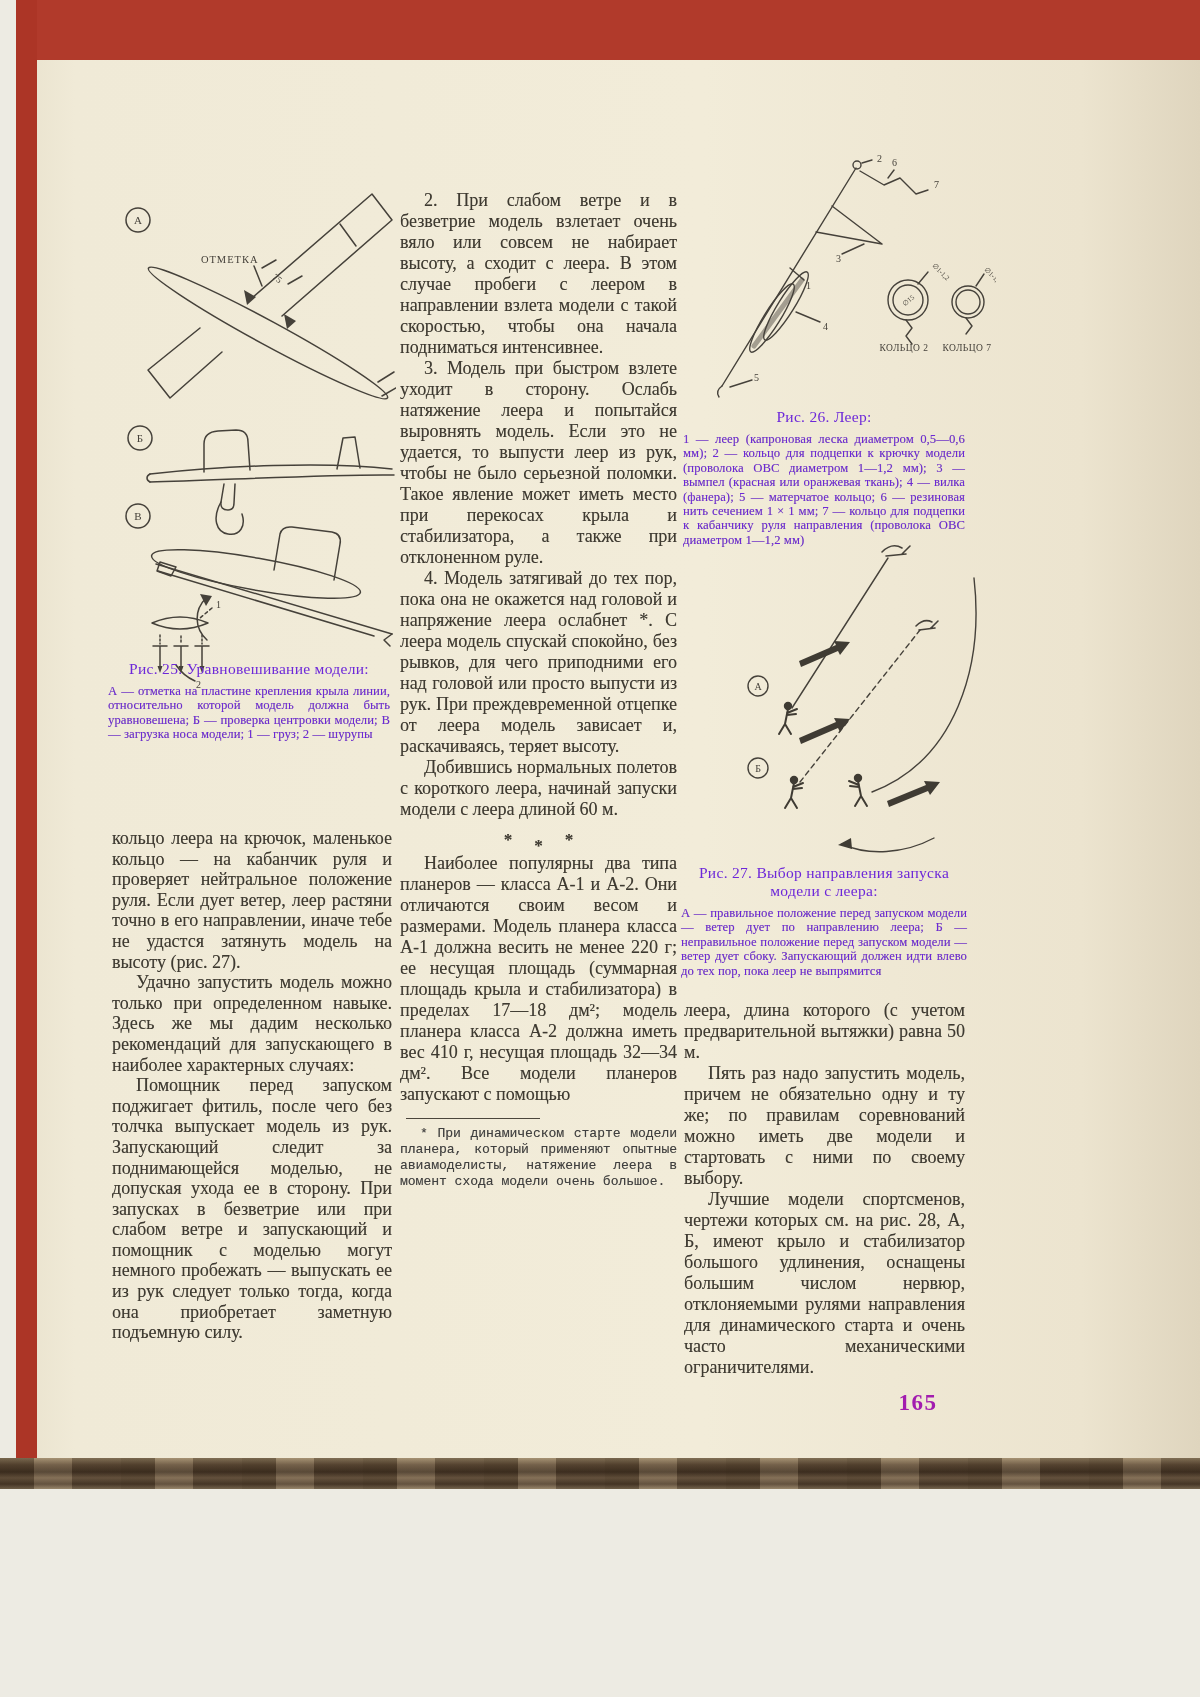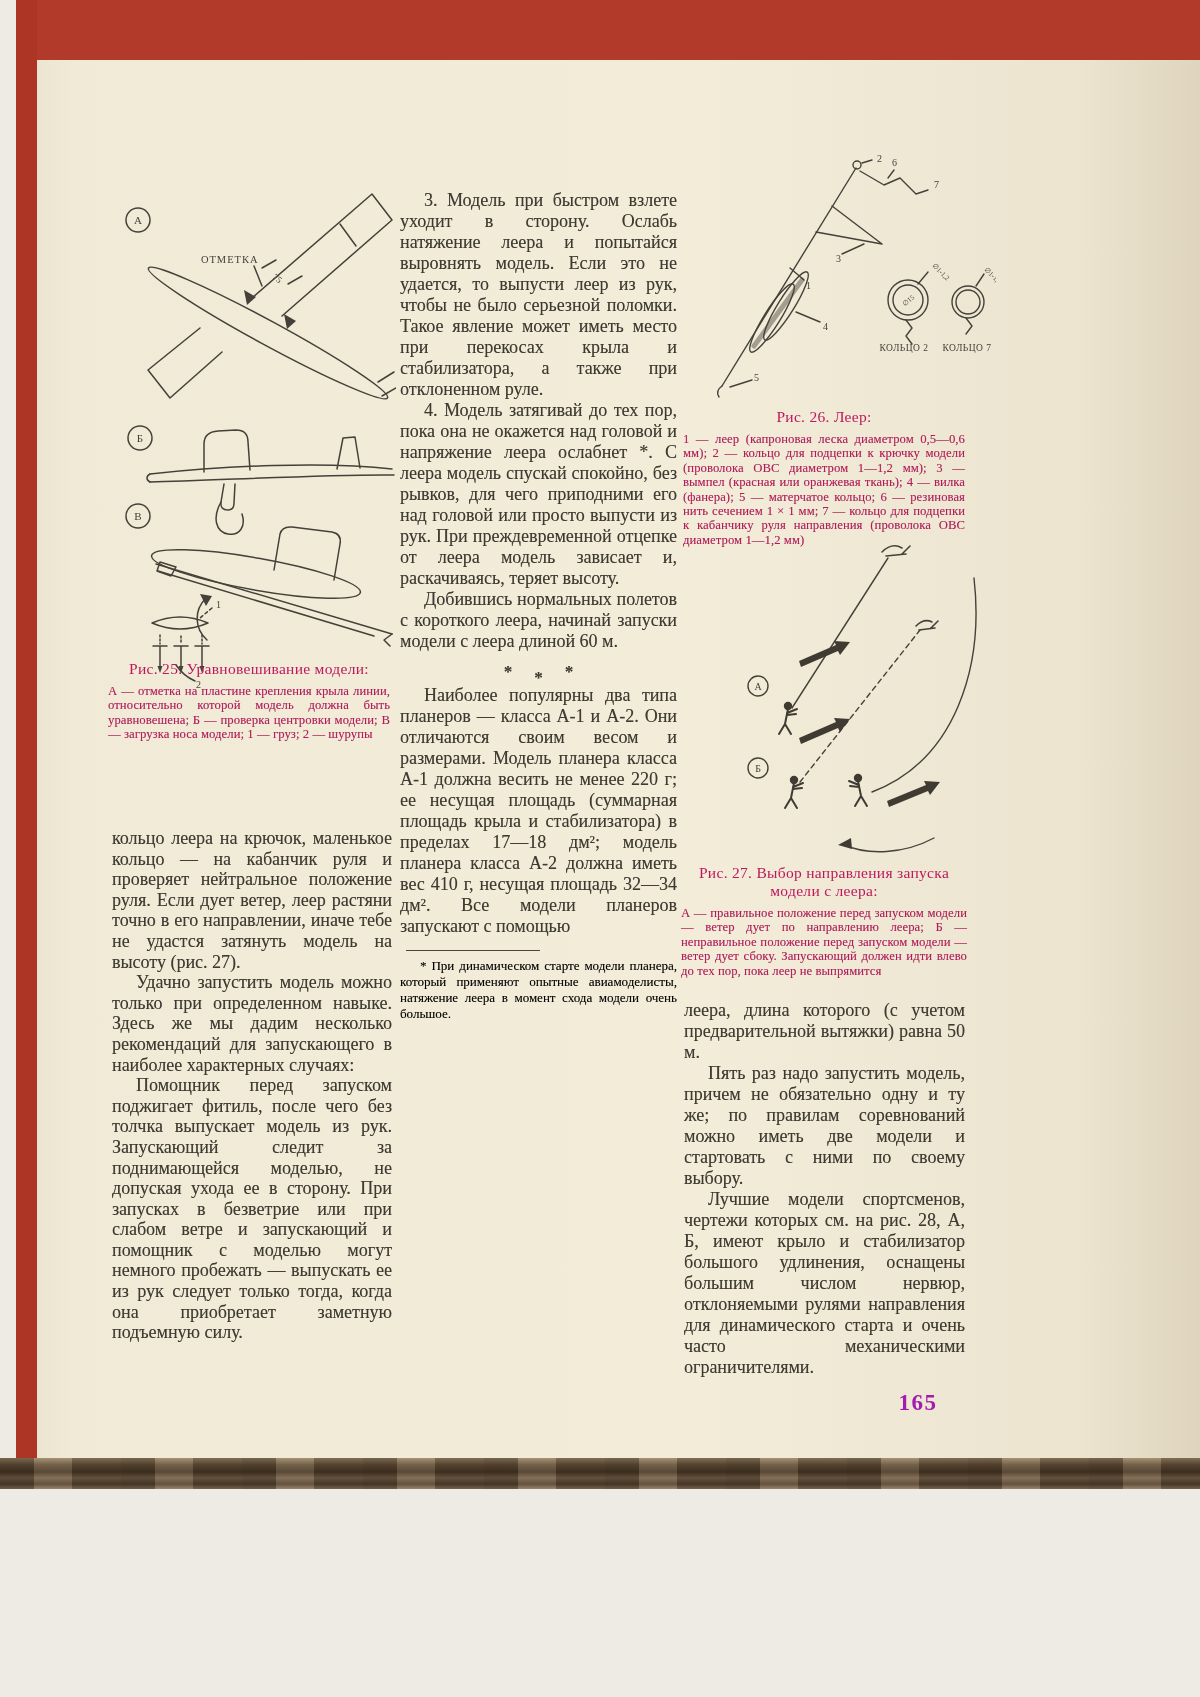--- a/index.html
+++ b/index.html
@@ -29,24 +29,24 @@
   .col p { text-indent:24px; }
   .col p.noind { text-indent:0; }
   #col-left   { left:112px; top:828px; width:280px; line-height:20.6px; }
   #col-middle { left:400px; top:190px; width:277px; line-height:21px; }
   #col-right  { left:684px; top:1000px; width:281px; line-height:21px; }
   .sep { text-align:center; margin:9px 0 3px; font-size:17px; font-weight:bold; text-indent:0; }
   .sep span { display:inline-block; margin:0 11px; }
   .sep span:nth-child(2){ transform:translateY(6px); }
   .footnote-block { margin-top:13px; }
   .fn-rule { width:134px; height:0; border-top:1.6px solid #4b463c; margin:0 0 7px 6px; }
-  .footnote { font-size:13px; line-height:16px; text-align:justify; text-indent:20px; color:#000000; }
+  .footnote { font-size:13px; line-height:16px; text-align:justify; text-indent:20px; color:#404040;font-family:Liberation Mono, monospace; }
   .fig { position:absolute; }
   svg text { font-family:"Liberation Serif","DejaVu Serif",serif; fill:#45413a; }
-  .cap { position:absolute; color:#be185d;font-family:Liberation Serif, serif; }
+  .cap { position:absolute; color:#6d28d9;font-family:Liberation Serif, serif; }
   .cap-title { text-align:center; font-size:15.5px; letter-spacing:.3px; margin-bottom:6px; }
   .cap-body  { font-size:12.6px; line-height:14.4px; text-align:justify; letter-spacing:.1px;
                text-shadow:0.2px 0.2px 0.3px rgba(70,66,58,.35); }
   #cap25 { left:108px; top:660px; width:282px; }
   #cap26 { left:683px; top:408px; width:282px; }
   #cap27 { left:681px; top:864px; width:286px; }
   #cap27 .cap-title { line-height:18px; }
   .page-number {
     position:absolute; left:872px; top:1390px; width:92px; text-align:center;
     font-size:23px; font-weight:bold; letter-spacing:1.5px; color:#a21caf;
@@ -120,20 +120,21 @@
   <div class="cap-body">А — отметка на пластине крепления крыла линии, относительно которой модель должна быть уравновешена; Б — проверка центровки модели; В — загрузка носа модели; 1 — груз; 2 — шурупы</div>
 </div>
 
 <div class="col" id="col-left">
   <p class="noind">кольцо леера на крючок, маленькое кольцо — на кабанчик руля и проверяет нейтральное положение руля. Если дует ветер, леер растяни точно в его направлении, иначе тебе не удастся затянуть модель на высоту (рис. 27).</p>
   <p>Удачно запустить модель можно только при определенном навыке. Здесь же мы дадим несколько рекомендаций для запускающего в наиболее характерных случаях:</p>
   <p>Помощник перед запуском поджигает фитиль, после чего без толчка выпускает модель из рук. Запускающий следит за поднимающейся моделью, не допуская ухода ее в сторону. При запусках в безветрие или при слабом ветре и запускающий и помощник с моделью могут немного пробежать — выпускать ее из рук следует только тогда, когда она приобретает заметную подъемную силу.</p>
 </div>
 
 <div class="col" id="col-middle">
+  <p>2. При слабом ветре и в безветрие модель взлетает очень вяло или совсем не набирает высоту, а сходит с леера. В этом случае пробеги с леером в направлении взлета модели с такой скоростью, чтобы она начала подниматься интенсивнее.</p>
   <p>3. Модель при быстром взлете уходит в сторону. Ослабь натяжение леера и попытайся выровнять модель. Если это не удается, то выпусти леер из рук, чтобы не было серьезной поломки. Такое явление может иметь место при перекосах крыла и стабилизатора, а также при отклоненном руле.</p>
   <p>4. Модель затягивай до тех пор, пока она не окажется над головой и напряжение леера ослабнет *. С леера модель спускай спокойно, без рывков, для чего приподними его над головой или просто выпусти из рук. При преждевременной отцепке от леера модель зависает и, раскачиваясь, теряет высоту.</p>
   <p>Добившись нормальных полетов с короткого леера, начинай запуски модели с леера длиной 60 м.</p>
   <div class="sep">
     <span>*</span><span>*</span><span>*</span>
   </div>
   <p>Наиболее популярны два типа планеров — класса А-1 и А-2. Они отличаются своим весом и размерами. Модель планера класса А-1 должна весить не менее 220 г; ее несущая площадь (суммарная площадь крыла и стабилизатора) в пределах 17—18 дм²; модель планера класса А-2 должна иметь вес 410 г, несущая площадь 32—34 дм². Все модели планеров запускают с помощью</p>
   <div class="footnote-block">
     <div class="fn-rule"></div>
     <div class="footnote">* При динамическом старте модели планера, который применяют опытные авиамоделисты, натяжение леера в момент схода модели очень большое.</div>

